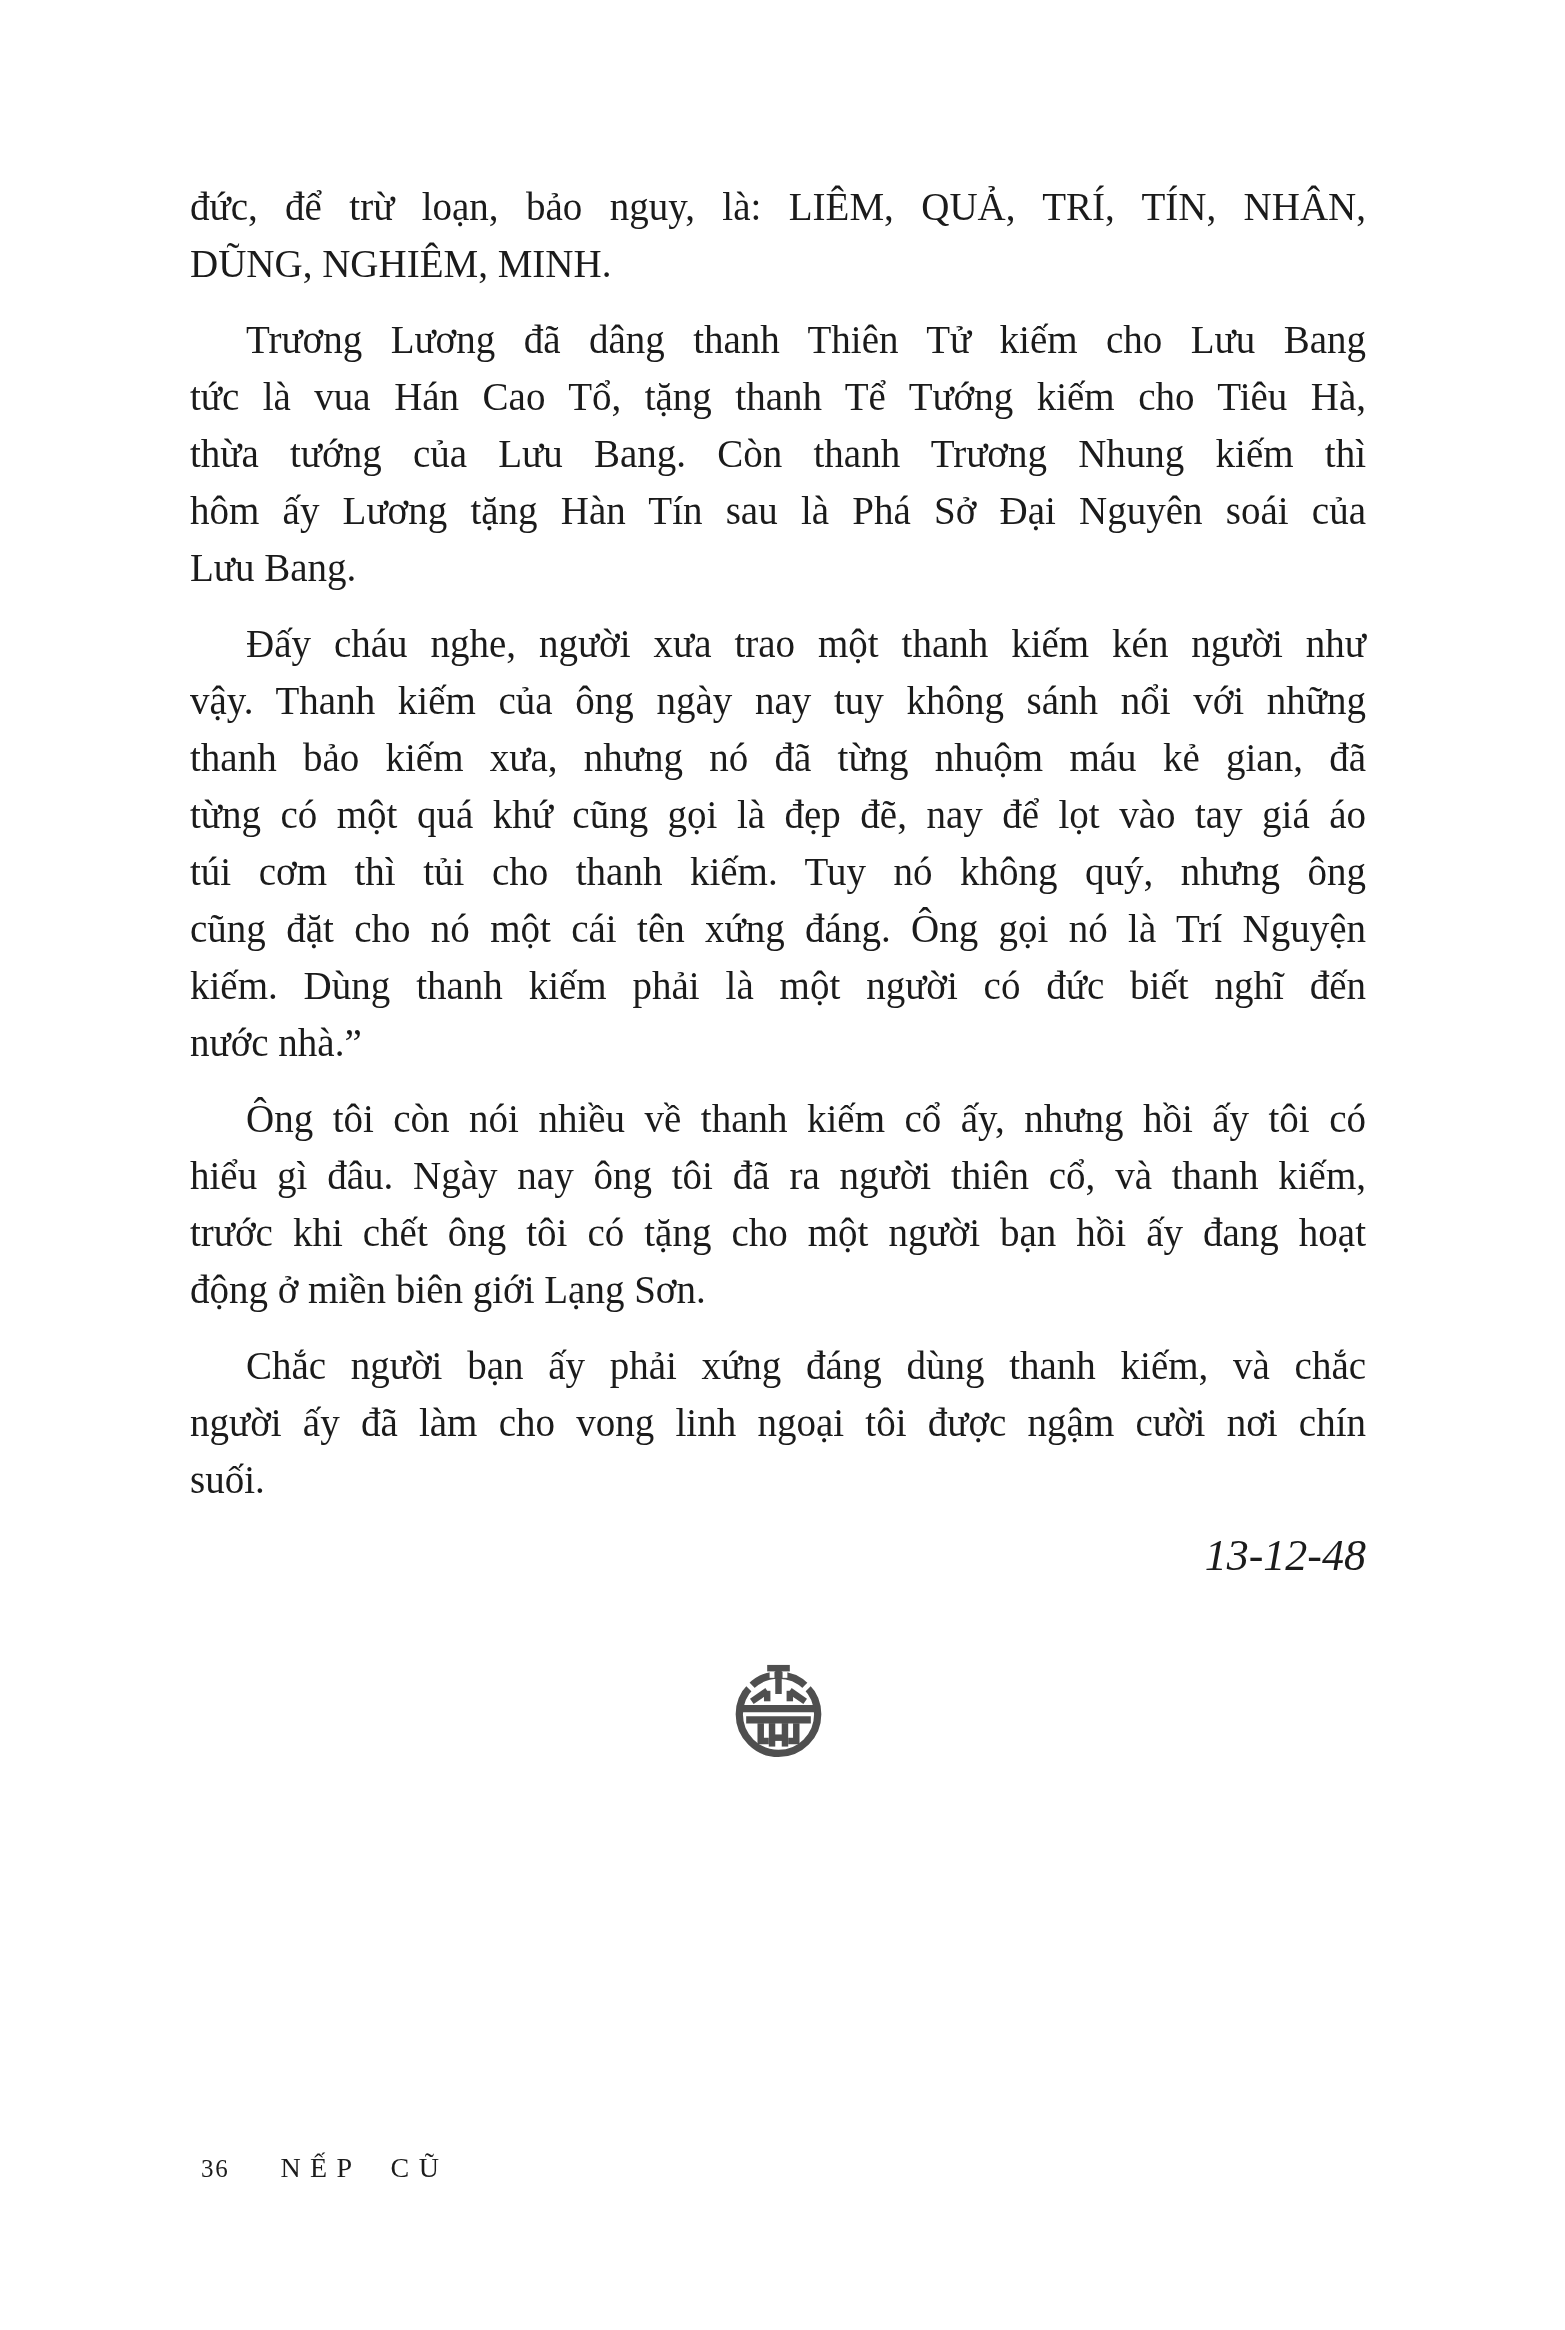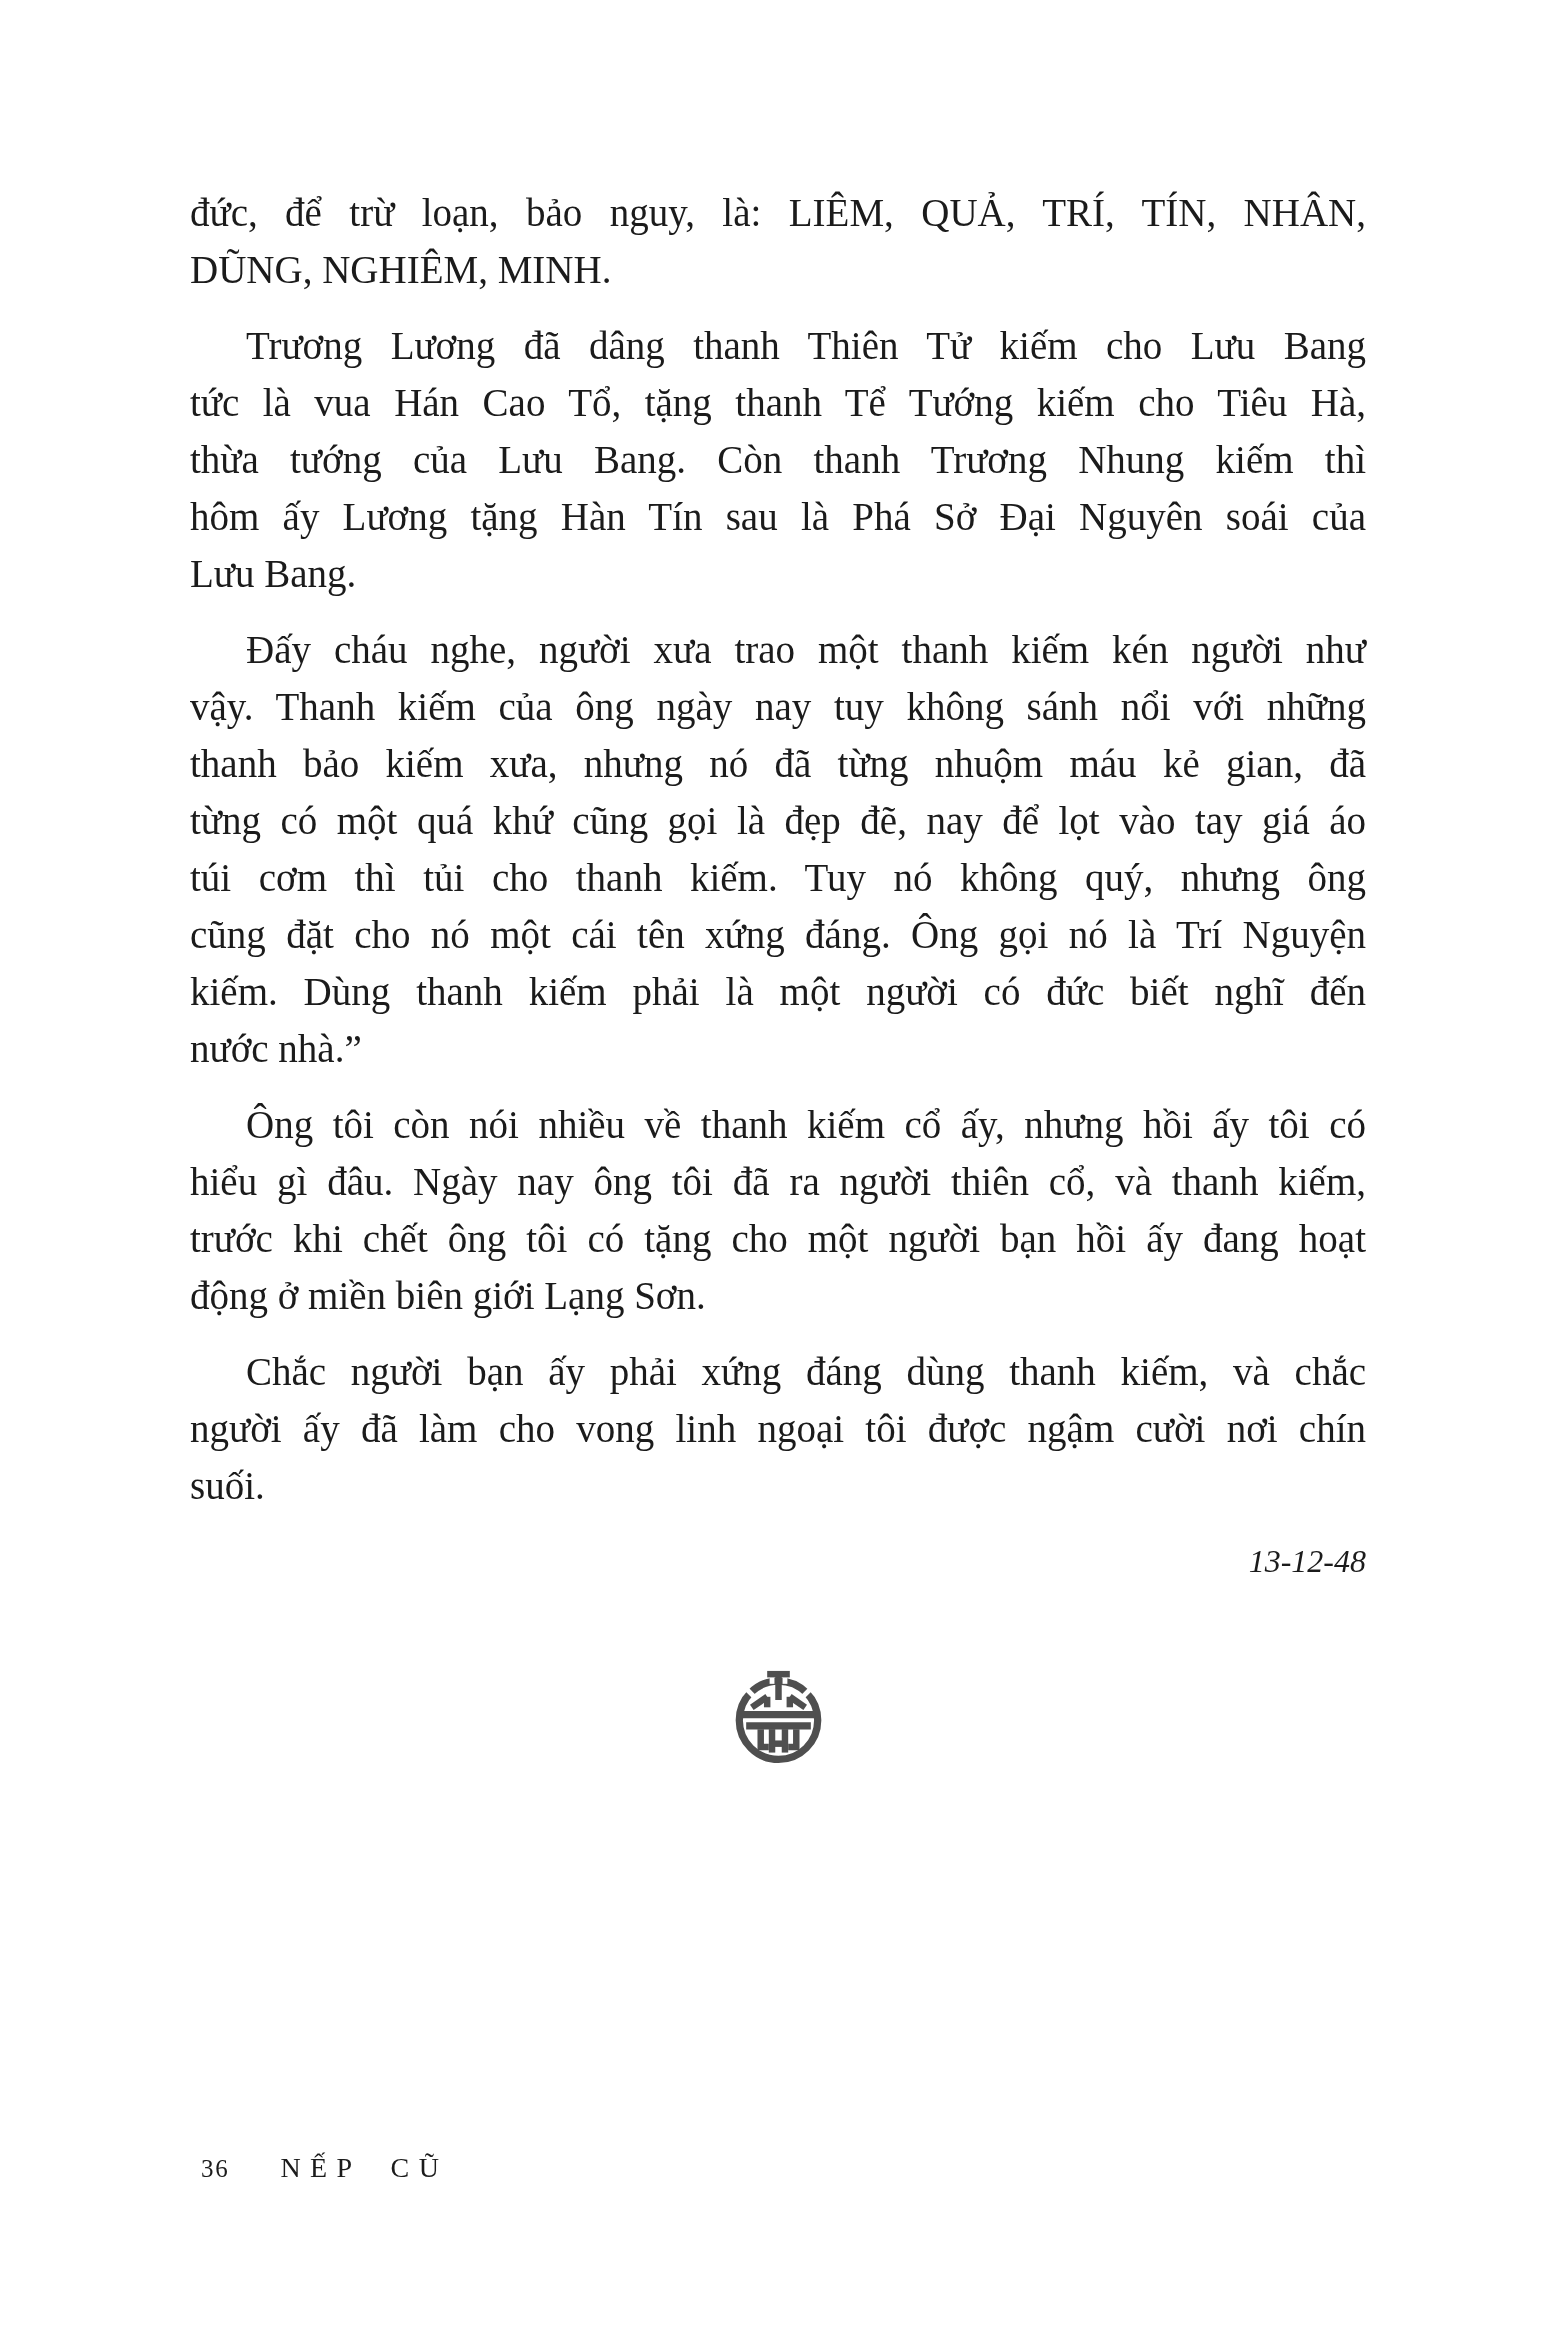--- a/index.html
+++ b/index.html
@@ -14,34 +14,34 @@
     overflow: hidden;
   }
   .text-block {
     position: absolute;
     left: 190px;
     top: 168px;
     width: 1176px;
     font-size: 39px;
     line-height: 57px;
   }
-  .para { margin: 16px 0 19px 0; }
+  .para { margin: 10px 0 19px 0; }
   .para.indent .line:first-child { text-indent: 56px; }
   .line {
     text-align: justify;
     text-align-last: justify;
   }
   .line.last {
     text-align: right;
     text-align-last: left;
   }
   .date-line {
     text-align: right;
     font-style: italic;
-    font-size: 32px;
+    font-size: 44px;
     margin-top: 19px;
     line-height: 57px;
   }
   .seal-wrap {
     margin-top: 79px;
     text-align: center;
   }
   .seal-wrap svg { display: inline-block; }
   .footer {
     position: absolute;

